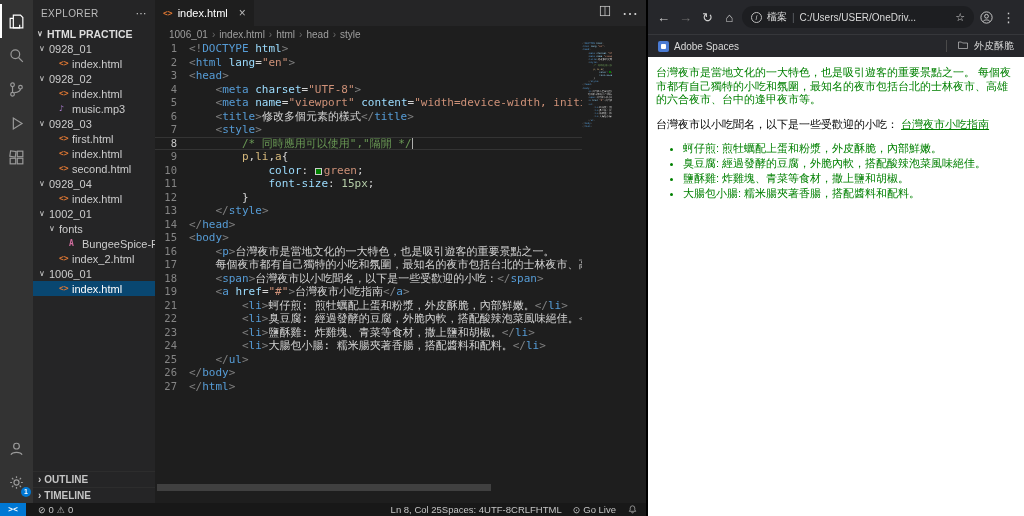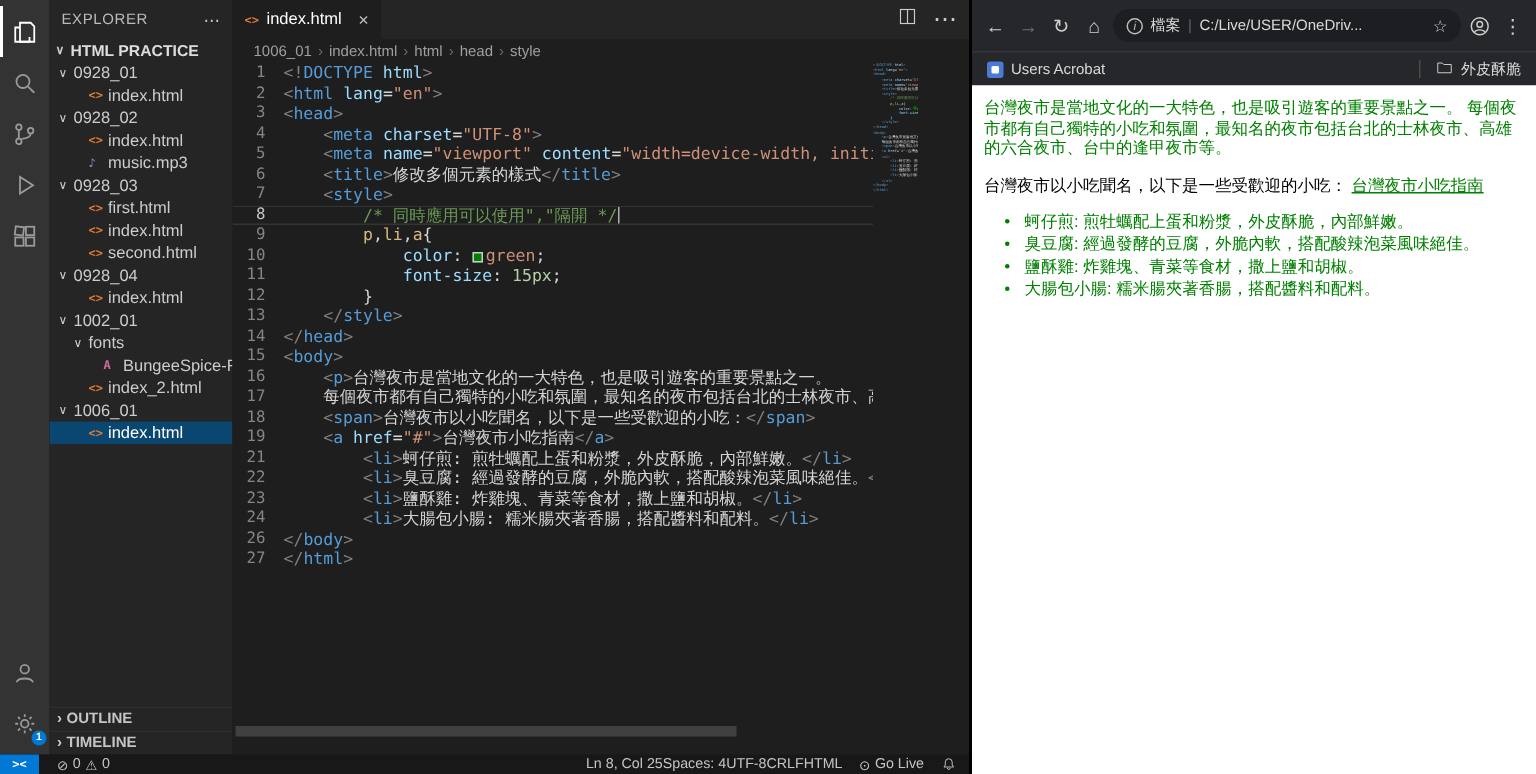--- a/index.html
+++ b/index.html
@@ -282,20 +282,21 @@
             <div class="code-line"><span class="ln">14</span><span class="lc"><span class="tk-pt">&lt;/</span><span class="tk-tg">head</span><span class="tk-pt">&gt;</span></span></div>
             <div class="code-line"><span class="ln">15</span><span class="lc"><span class="tk-pt">&lt;</span><span class="tk-tg">body</span><span class="tk-pt">&gt;</span></span></div>
             <div class="code-line"><span class="ln">16</span><span class="lc"><span class="tk-tx">    </span><span class="tk-pt">&lt;</span><span class="tk-tg">p</span><span class="tk-pt">&gt;</span><span class="tk-tx">台灣夜市是當地文化的一大特色，也是吸引遊客的重要景點之一。</span></span></div>
             <div class="code-line"><span class="ln">17</span><span class="lc"><span class="tk-tx">    每個夜市都有自己獨特的小吃和氛圍，最知名的夜市包括台北的士林夜市、高雄的</span></span></div>
             <div class="code-line"><span class="ln">18</span><span class="lc"><span class="tk-tx">    </span><span class="tk-pt">&lt;</span><span class="tk-tg">span</span><span class="tk-pt">&gt;</span><span class="tk-tx">台灣夜市以小吃聞名，以下是一些受歡迎的小吃：</span><span class="tk-pt">&lt;/</span><span class="tk-tg">span</span><span class="tk-pt">&gt;</span></span></div>
             <div class="code-line"><span class="ln">19</span><span class="lc"><span class="tk-tx">    </span><span class="tk-pt">&lt;</span><span class="tk-tg">a</span><span class="tk-tx"> </span><span class="tk-at">href</span><span class="tk-eq">=</span><span class="tk-st">"#"</span><span class="tk-pt">&gt;</span><span class="tk-tx">台灣夜市小吃指南</span><span class="tk-pt">&lt;/</span><span class="tk-tg">a</span><span class="tk-pt">&gt;</span></span></div>
             <div class="code-line"><span class="ln">21</span><span class="lc"><span class="tk-tx">        </span><span class="tk-pt">&lt;</span><span class="tk-tg">li</span><span class="tk-pt">&gt;</span><span class="tk-tx">蚵仔煎: 煎牡蠣配上蛋和粉漿，外皮酥脆，內部鮮嫩。</span><span class="tk-pt">&lt;/</span><span class="tk-tg">li</span><span class="tk-pt">&gt;</span></span></div>
             <div class="code-line"><span class="ln">22</span><span class="lc"><span class="tk-tx">        </span><span class="tk-pt">&lt;</span><span class="tk-tg">li</span><span class="tk-pt">&gt;</span><span class="tk-tx">臭豆腐: 經過發酵的豆腐，外脆內軟，搭配酸辣泡菜風味絕佳。</span><span class="tk-pt">&lt;/</span></span></div>
             <div class="code-line"><span class="ln">23</span><span class="lc"><span class="tk-tx">        </span><span class="tk-pt">&lt;</span><span class="tk-tg">li</span><span class="tk-pt">&gt;</span><span class="tk-tx">鹽酥雞: 炸雞塊、青菜等食材，撒上鹽和胡椒。</span><span class="tk-pt">&lt;/</span><span class="tk-tg">li</span><span class="tk-pt">&gt;</span></span></div>
             <div class="code-line"><span class="ln">24</span><span class="lc"><span class="tk-tx">        </span><span class="tk-pt">&lt;</span><span class="tk-tg">li</span><span class="tk-pt">&gt;</span><span class="tk-tx">大腸包小腸: 糯米腸夾著香腸，搭配醬料和配料。</span><span class="tk-pt">&lt;/</span><span class="tk-tg">li</span><span class="tk-pt">&gt;</span></span></div>
+            <div class="code-line"><span class="ln">25</span><span class="lc"><span class="tk-tx">    </span><span class="tk-pt">&lt;/</span><span class="tk-tg">ul</span><span class="tk-pt">&gt;</span></span></div>
             <div class="code-line"><span class="ln">26</span><span class="lc"><span class="tk-pt">&lt;/</span><span class="tk-tg">body</span><span class="tk-pt">&gt;</span></span></div>
             <div class="code-line"><span class="ln">27</span><span class="lc"><span class="tk-pt">&lt;/</span><span class="tk-tg">html</span><span class="tk-pt">&gt;</span></span></div>
           </div>
         </div>
       <div class="minimap">
           <div id="minimap-content">
             <div class="code-line"><span class="lc"><span class="tk-pt">&lt;!</span><span class="tk-tg">DOCTYPE</span><span class="tk-tx"> </span><span class="tk-at">html</span><span class="tk-pt">&gt;</span></span></div>
             <div class="code-line"><span class="lc"><span class="tk-pt">&lt;</span><span class="tk-tg">html</span><span class="tk-tx"> </span><span class="tk-at">lang</span><span class="tk-eq">=</span><span class="tk-st">"en"</span><span class="tk-pt">&gt;</span></span></div>
             <div class="code-line"><span class="lc"><span class="tk-pt">&lt;</span><span class="tk-tg">head</span><span class="tk-pt">&gt;</span></span></div>
             <div class="code-line"><span class="lc"><span class="tk-tx">    </span><span class="tk-pt">&lt;</span><span class="tk-tg">meta</span><span class="tk-tx"> </span><span class="tk-at">charset</span><span class="tk-eq">=</span><span class="tk-st">"UTF-8"</span></span></div>
@@ -364,36 +365,36 @@
   <div class="browser">
     <div class="b-toolbar">
       <span class="nav-btn">←</span>
       <span class="nav-btn dim">→</span>
       <span class="nav-btn">↻</span>
       <span class="nav-btn">⌂</span>
       <div class="address-bar">
         <span class="info-ico">i</span>
         <span>檔案</span>
         <span class="addr-sep">|</span>
-        <span class="addr-path">C:/Live/USER/OneDriv...</span>
+        <span class="addr-path">C:/Users/USER/OneDriv...</span>
         <span class="star">☆</span>
       </div>
       <span class="nav-btn">
         <svg viewBox="0 0 24 24">
             <circle cx="12" cy="12" r="9"></circle>
             <circle cx="12" cy="10" r="3"></circle>
             <path d="M6.5 18.5c1.5-3.5 9.5-3.5 11 0"></path>
           </svg>
       </span>
       <span class="nav-btn">⋮</span>
     </div>
     <div class="b-bookmarks">
       <div class="bm-item">
         <span class="acrobat-ico"></span>
-        <span>Users Acrobat</span>
+        <span>Adobe Spaces</span>
       </div>
       <div class="bm-right">
         <span class="bm-sep"></span>
         <span>
           <svg viewBox="0 0 24 24">
               <path d="M3 6h6l2 2h10v11H3z"></path>
             </svg>
         </span>
         <span>外皮酥脆</span>
       </div>

